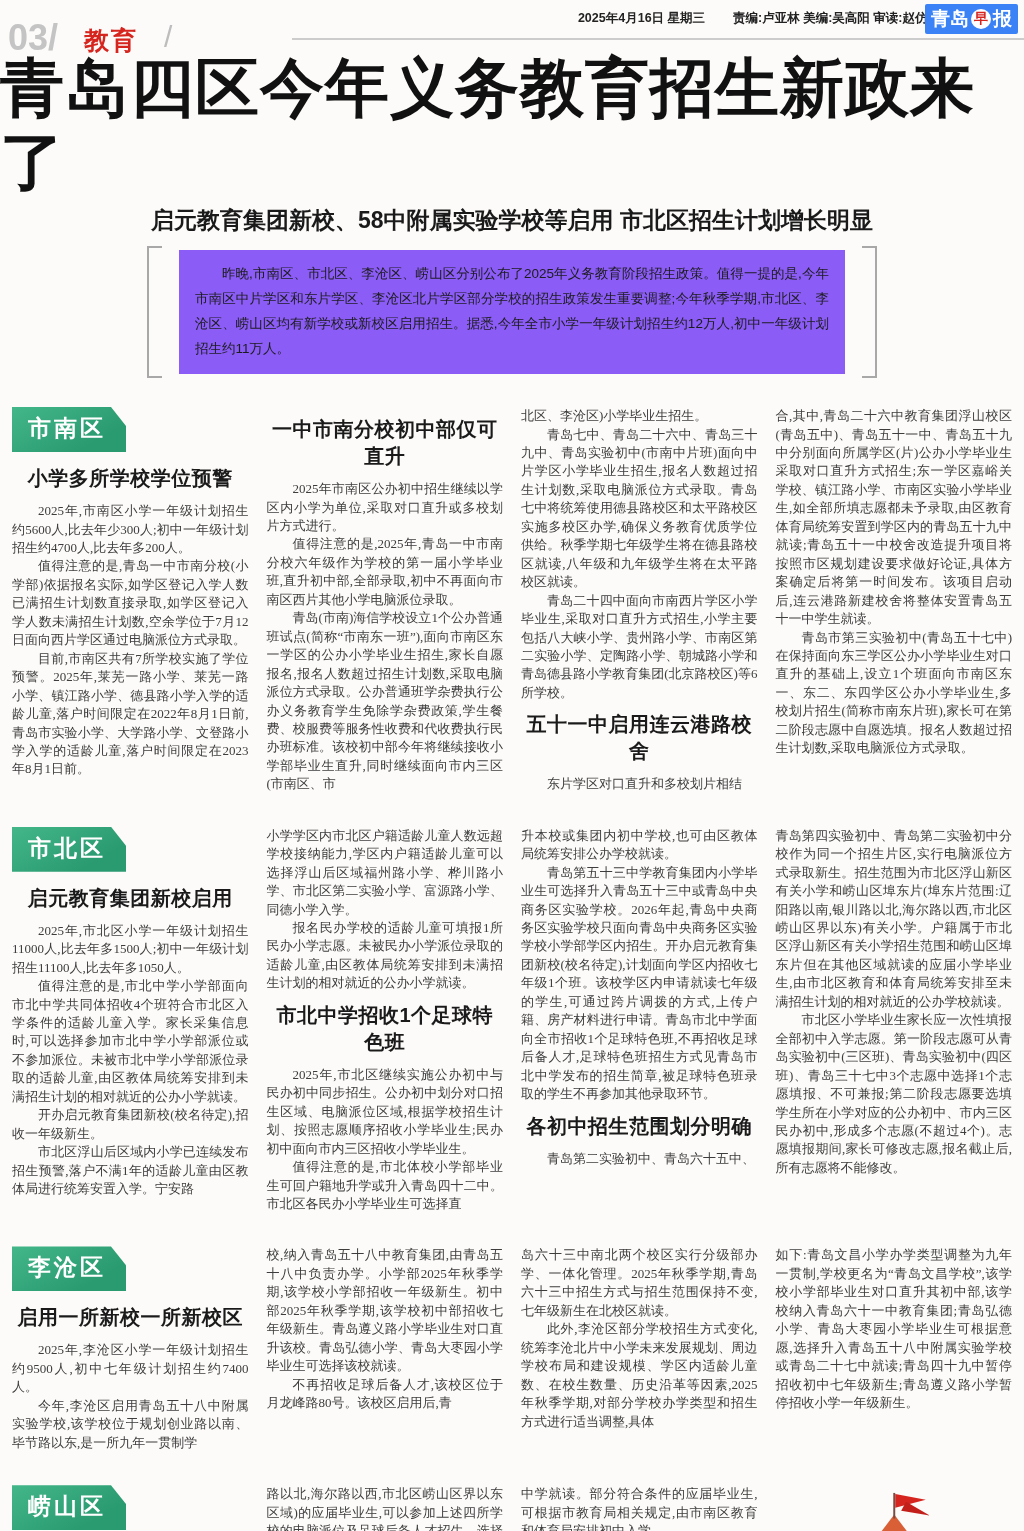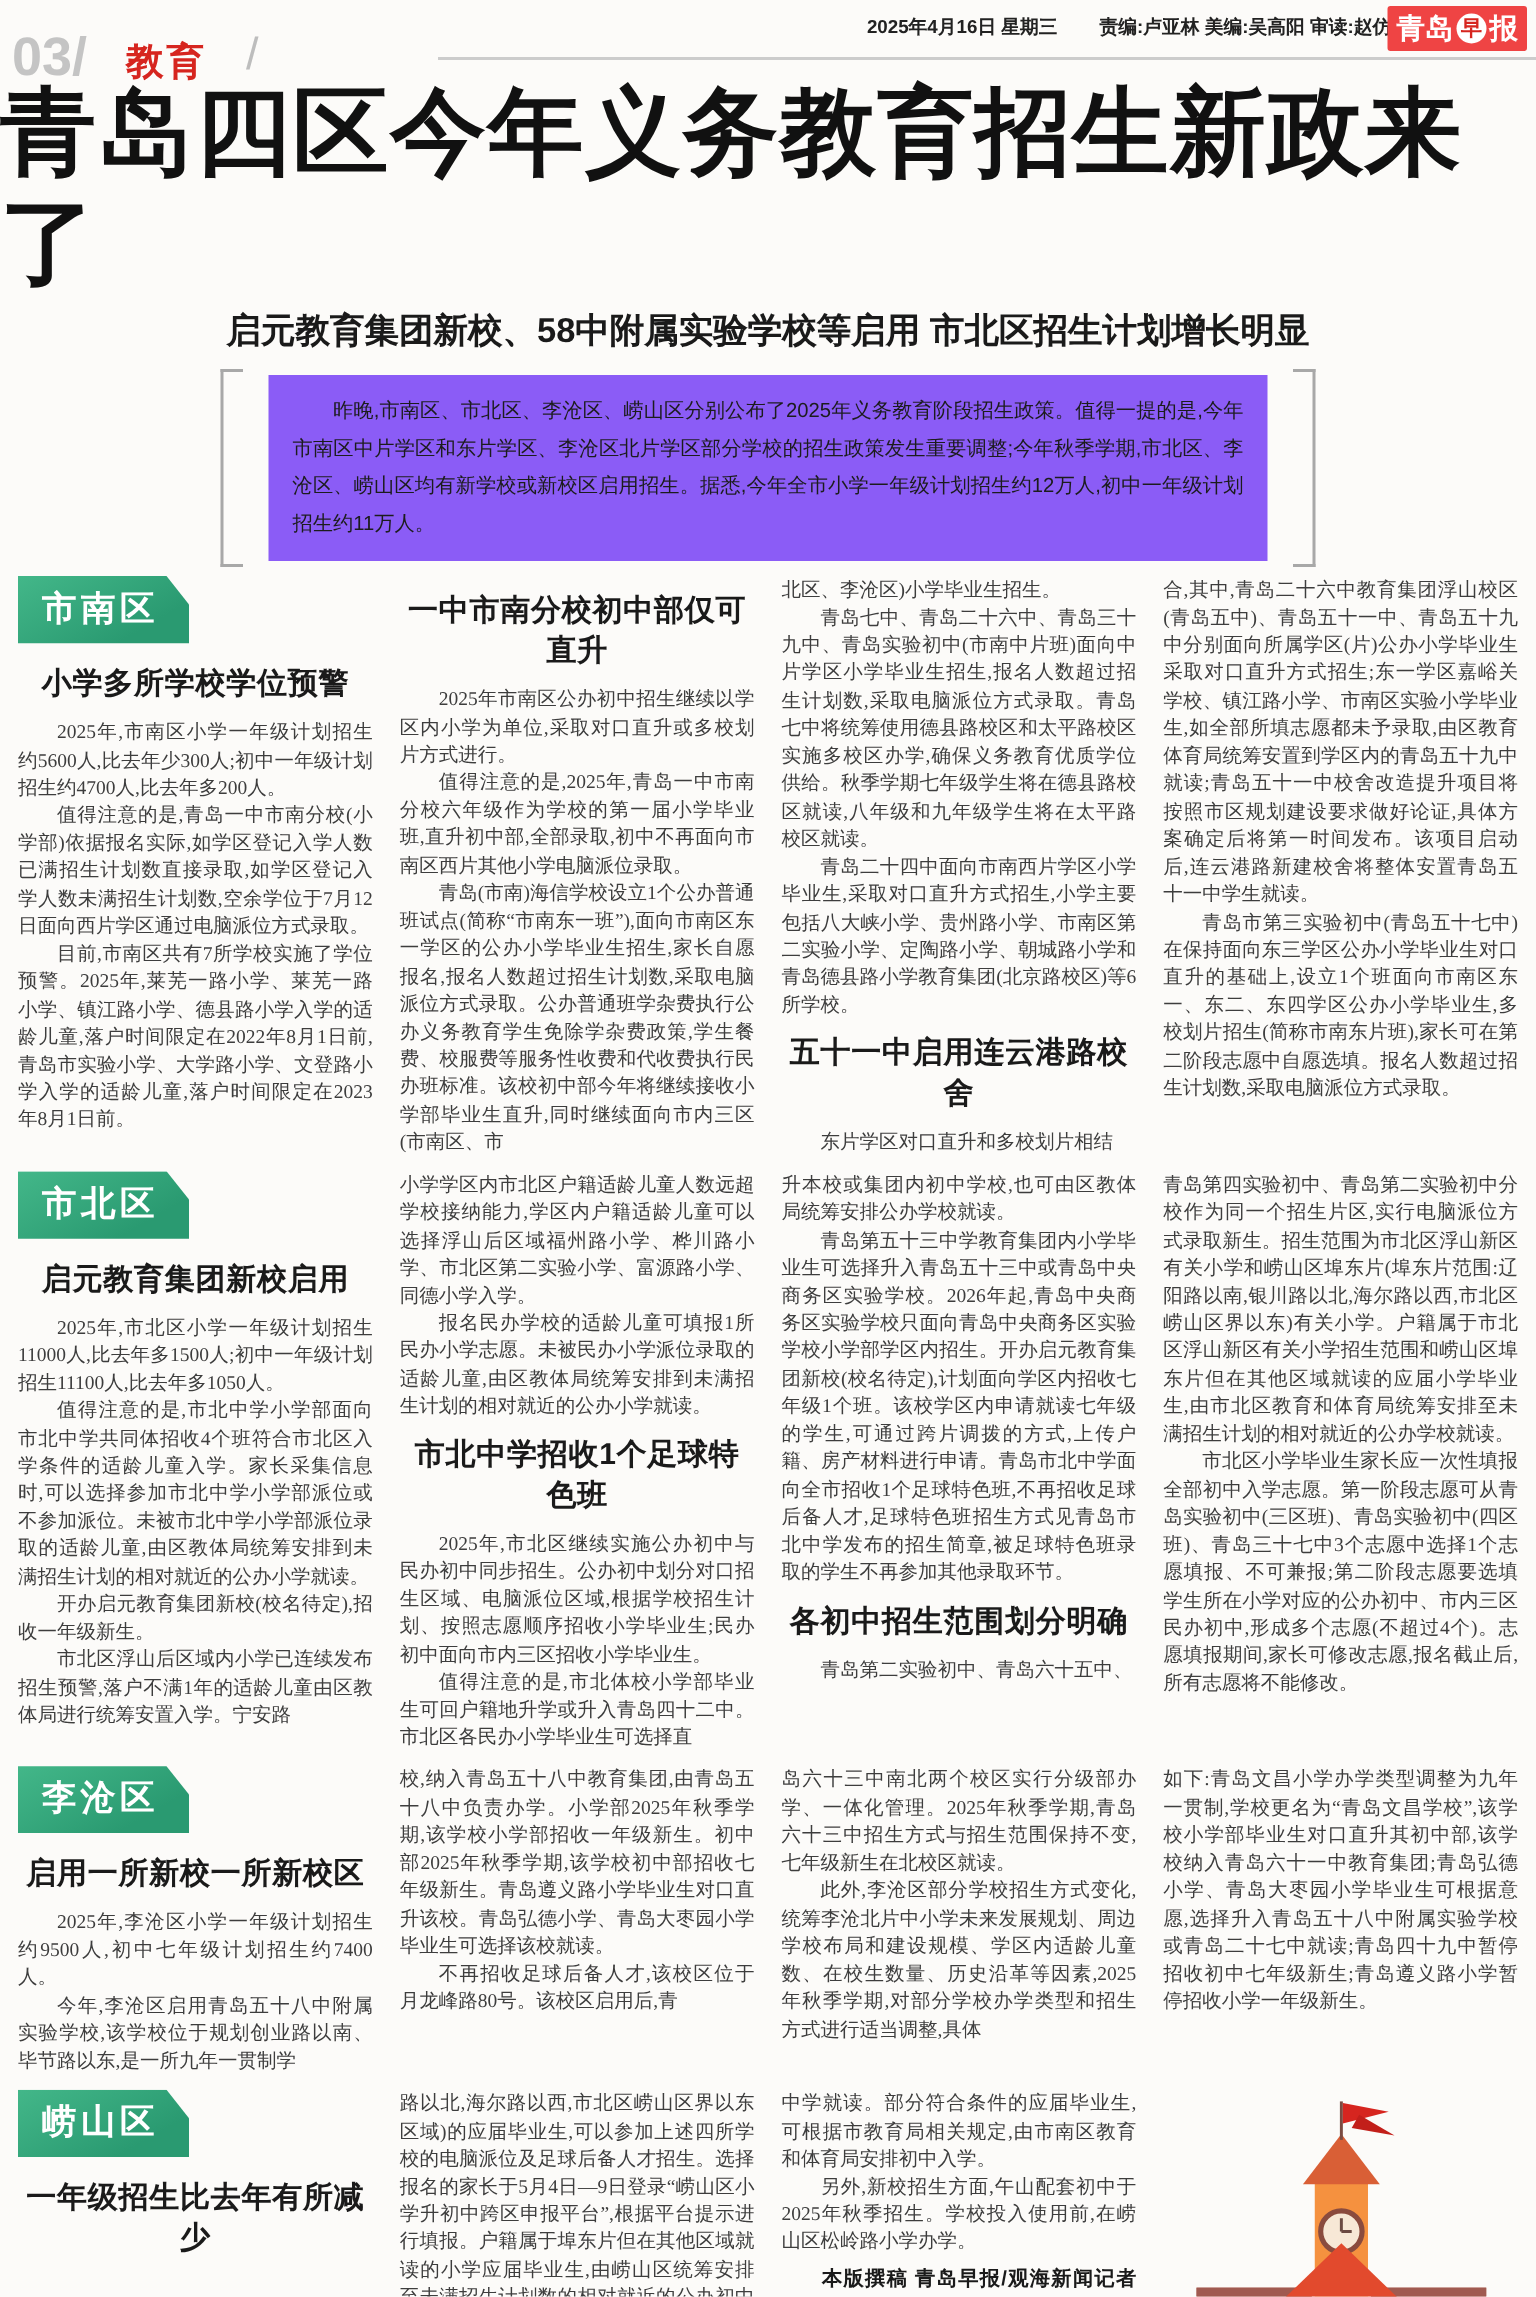--- a/index.html
+++ b/index.html
@@ -10,32 +10,32 @@
     font-family: "Liberation Serif", serif;
     position: relative;
   }
   
   .masthead { position: relative; height: 44px; padding: 20px 8px 0 8px; display: flex; align-items: flex-start; }
   .page-num { font-family: "Liberation Sans", sans-serif; font-weight: bold; font-size: 36px; color: #c4c4c4; line-height: 1; }
   .section-name { font-family: "Liberation Sans", sans-serif; font-weight: bold; font-size: 25px; color: #d6251f; margin: 4px 0 0 26px; letter-spacing: 2px; }
   .mast-divider { font-family: "Liberation Sans", sans-serif; font-size: 30px; color: #bdbdbd; margin: 0 0 0 26px; line-height: 1.1; }
   .mast-rule { position: absolute; left: 292px; right: 0; top: 38px; height: 2px; background: #cccccc; }
   .mast-right { position: absolute; right: 84px; top: 10px; display: flex; gap: 28px; font-family: "Liberation Sans", sans-serif; font-weight: bold; font-size: 12.5px; color: #222; }
-  .logo { position: absolute; right: 6px; top: 4px; background: #ef4444; color: #fff; font-family: "Liberation Sans", sans-serif; font-weight: bold; font-size: 19px; height: 30px; padding: 0 6px; display: flex; align-items: center; gap: 1px; border-radius: 2px; }
+  .logo { position: absolute; right: 6px; top: 4px; background: #3b82f6; color: #fff; font-family: "Liberation Sans", sans-serif; font-weight: bold; font-size: 19px; height: 30px; padding: 0 6px; display: flex; align-items: center; gap: 1px; border-radius: 2px; }
   .logo-circle { background: #fff; color: #d6251f; width: 20px; height: 20px; border-radius: 50%; display: inline-flex; align-items: center; justify-content: center; font-size: 14px; margin: 0 1px; }
   
   .headline { font-family: "Liberation Sans", sans-serif; font-weight: 900; font-size: 64px; letter-spacing: 1px; text-align: left; color: #111; margin-top: 8px; line-height: 1.15; }
   .subheadline { font-family: "Liberation Sans", sans-serif; font-weight: bold; font-size: 23px; text-align: center; color: #1a1a1a; margin-top: 6px; }
   .intro-wrap { position: relative; width: 666px; margin: 14px auto 0 auto; }
   .intro-box { background: #8b5cf6; padding: 12px 16px; font-family: "Liberation Sans", sans-serif; font-weight: normal; font-size: 13.5px; line-height: 1.85; text-align: justify; text-indent: 2em; color: #1c1c1c; }
   .bracket { position: absolute; top: -4px; bottom: -4px; width: 15px; border: 2px solid #a8a8a8; }
   .bracket-left { left: -32px; border-right: none; }
   .bracket-right { right: -32px; border-left: none; }
   
-  .section { display: flex; gap: 18px; padding: 0 12px; margin-top: 10px; }
+  .section { display: flex; gap: 18px; padding: 0 12px; margin-top: 33px; }
   .col { flex: 1 1 0; min-width: 0; }
   .region-label { display: inline-block; background: linear-gradient(150deg, #43b789 0%, #2a9a71 75%); color: #fff; font-family: "Liberation Sans", sans-serif; font-weight: bold; font-size: 23px; letter-spacing: 3px; padding: 6px 20px 8px 16px; clip-path: polygon(0 0, calc(100% - 15px) 0, 100% 42%, 100% 100%, 0 100%); margin-bottom: 4px; }
   .col-title { font-family: "Liberation Sans", sans-serif; font-weight: bold; font-size: 20px; letter-spacing: 0.5px; text-align: center; color: #1a1a1a; margin: 9px 0 10px 0; }
   .col p.body { font-size: 13px; line-height: 1.42; text-align: justify; color: #3d3d3d; }
   .col p.indent { text-indent: 2em; }
   .byline { font-family: "Liberation Sans", sans-serif; font-weight: bold; font-size: 13.5px; line-height: 1.6; text-align: justify; text-indent: 2em; margin-top: 4px; color: #1a1a1a; }
   .illustration { width: 100%; margin-top: 4px; }
 </style>
 </head>
 <body>

